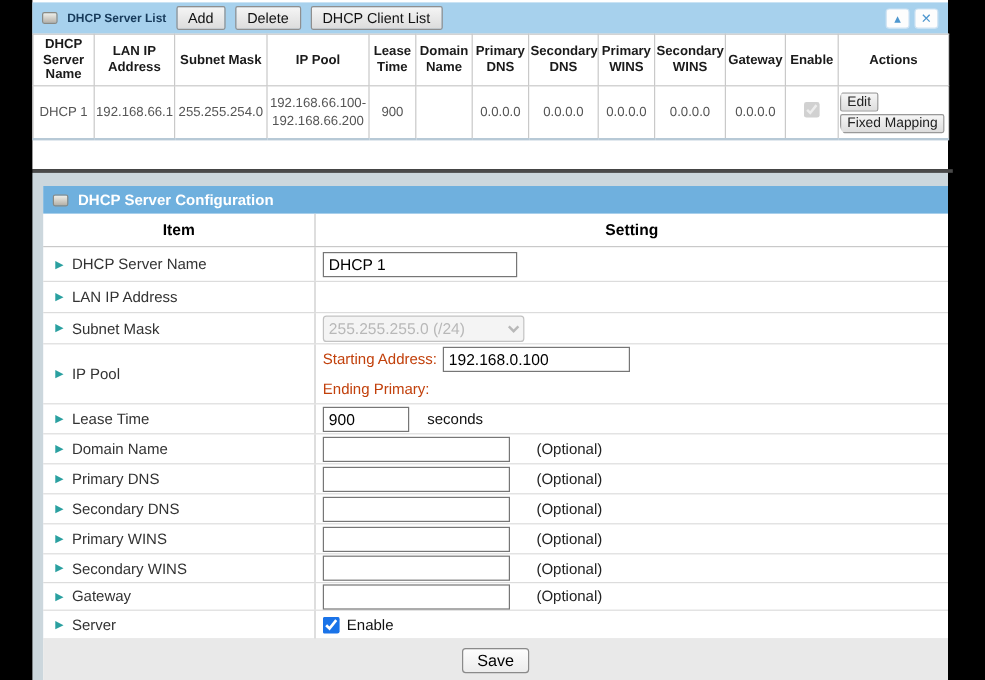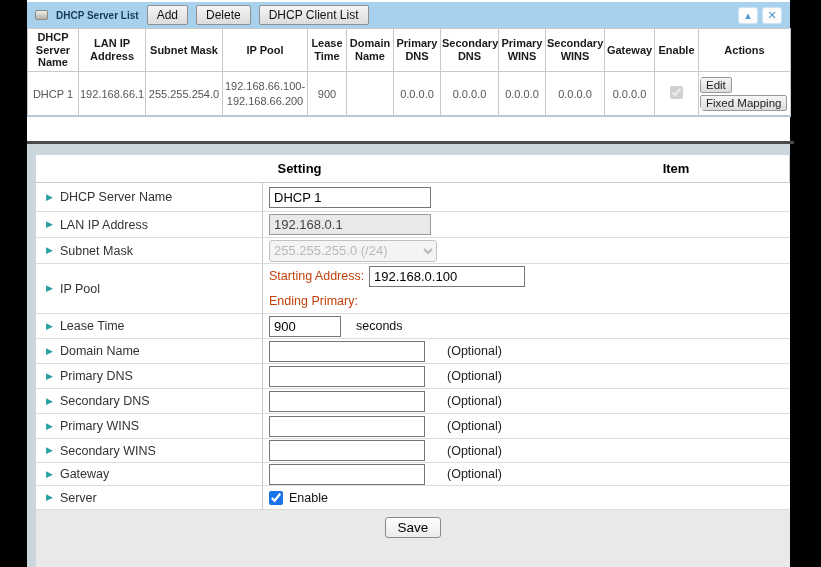--- a/index.html
+++ b/index.html
@@ -170,43 +170,44 @@
       </td>
     </tr>
   </tbody>
     </table>
 </div>
 
 <div class="divider"></div>
 
 <div class="page">
   <div class="panel">
+    <div class="bar cfg-bar">
+      <span class="win-icon"></span>
+      <span class="cfg-title">DHCP Server Configuration</span>
+    </div>
 
     <div class="cfg-head">
+      <div class="hc item-col">Item</div>
       <div class="hc set-col">Setting</div>
-      <div class="hc item-col">Item</div>
     </div>
 
     <div class="crow" style="height:29px">
       <div class="item">
           <span class="bullet">▶</span>
           <span>DHCP Server Name</span>
         </div>
       <div class="setting">
           <input class="txt w-lg" value="DHCP 1" style="">
         </div>
     </div>
 
     <div class="crow" style="height:26px">
       <div class="item">
           <span class="bullet">▶</span>
           <span>LAN IP Address</span>
-        </div>
-      <div class="setting">
-          <input class="txt w-lg" disabled="" value="192.168.0.1" style="">
         </div>
     </div>
 
     <div class="crow" style="height:26px">
       <div class="item">
           <span class="bullet">▶</span>
           <span>Subnet Mask</span>
         </div>
       <div class="setting">
         <select class="sel" disabled="">

